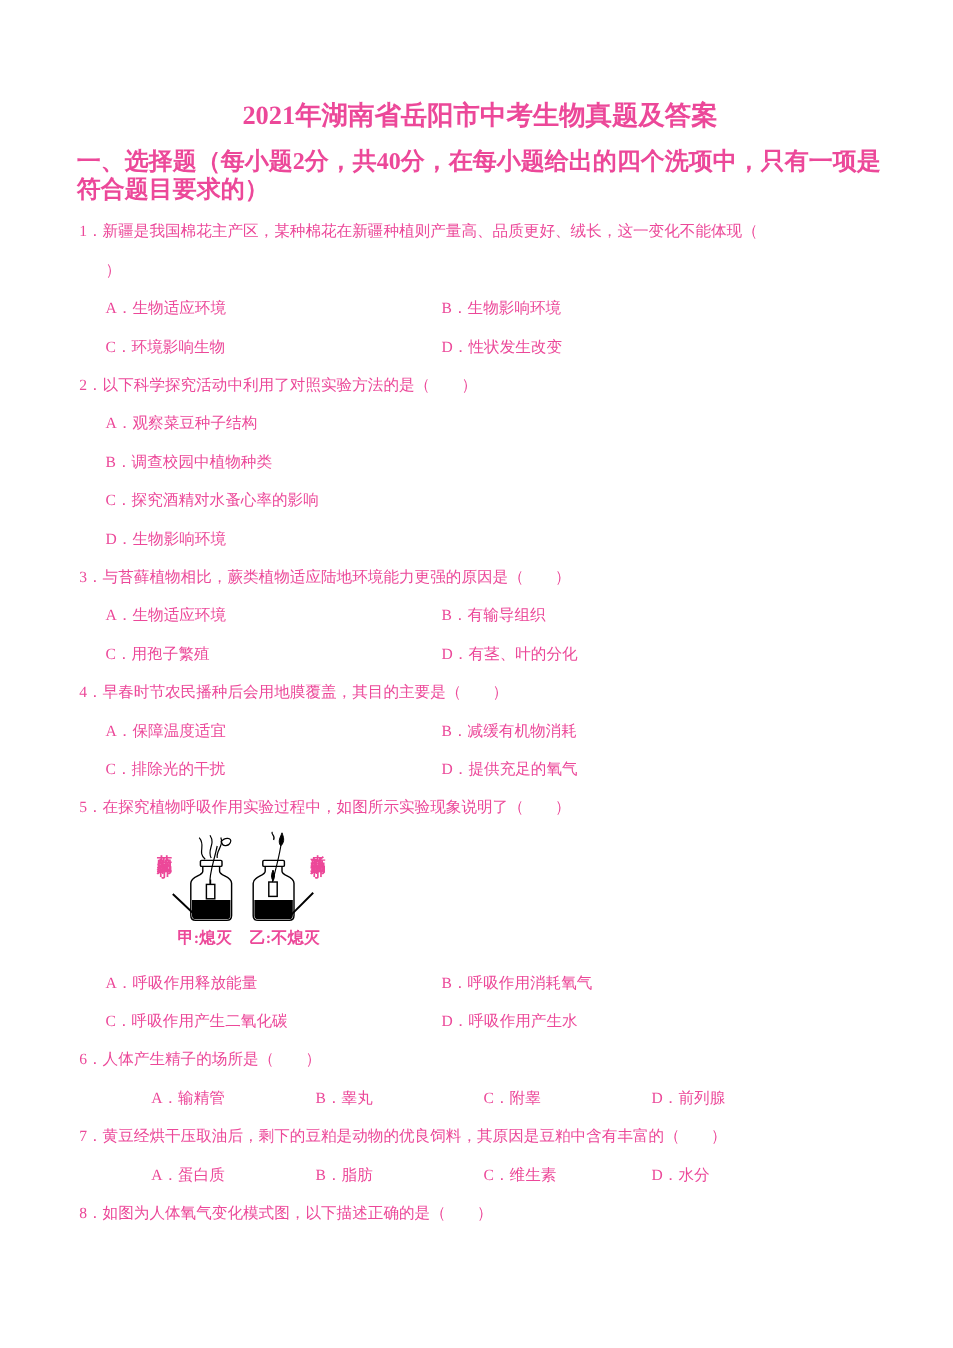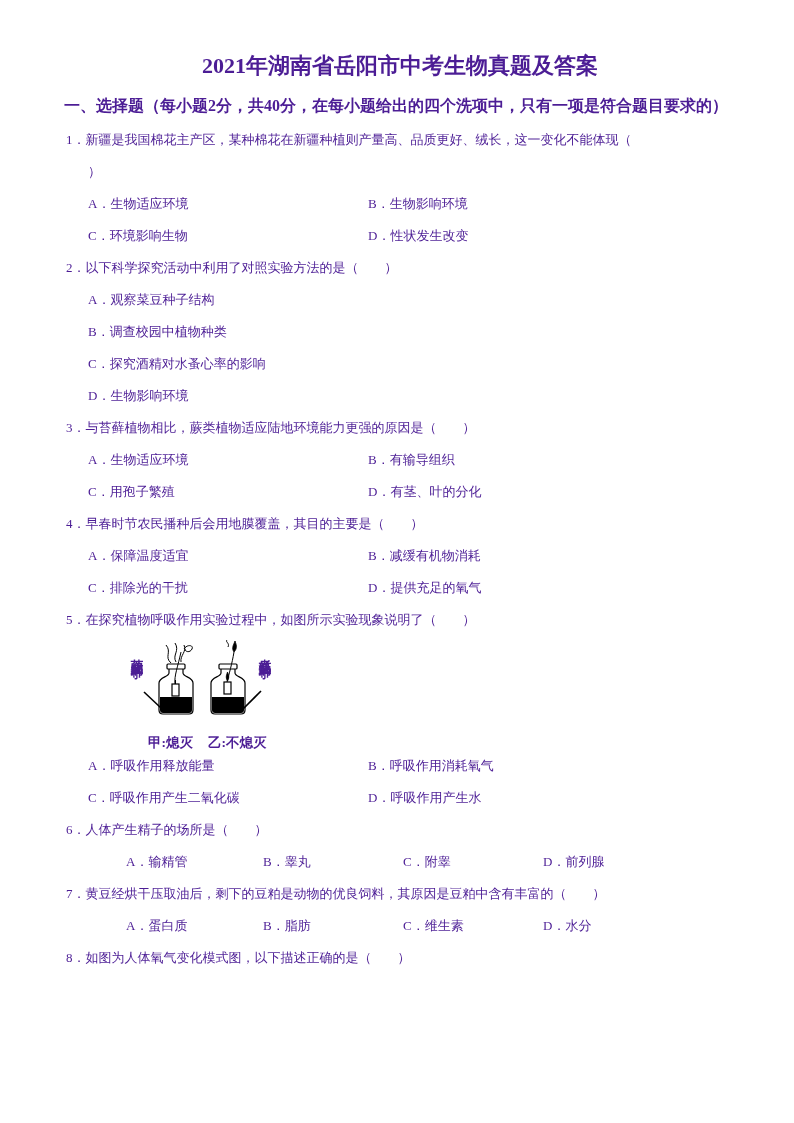--- a/index.html
+++ b/index.html
@@ -1,33 +1,33 @@
 <!DOCTYPE html>
 <html><head>
 <meta charset="utf-8">
 <style>
   html,body { margin:0; padding:0; background:#ffffff; }
   .page {
     position:relative;
     width:794px; height:1123px;
     box-sizing:border-box;
     background:#ffffff;
-    color:#4c1d95;
-    padding:51px 58px 0 64px;
+    color:#ec4899;
+    padding:81px 58px 0 64px;
     overflow:hidden;
     font-family:"Liberation Serif","DejaVu Serif",serif;
   }
   .title {
     margin:0 0 13px 0;
     font-size:22px; line-height:30px;
     font-weight:bold; text-align:center;
   }
   .section {
     margin:0 0 7px 0;
-    font-size:16px; line-height:23px;
+    font-size:20px; line-height:23px;
     font-weight:bold;
   }
   .line { margin:0; font-size:13px; line-height:32px; white-space:nowrap; }
   .qline { padding-left:2px; }
   .indent { padding-left:24px; }
   .two-col .c1 { display:inline-block; width:280px; }
   .four-col .w1 { display:inline-block; width:137px;margin-left:38px; }
   .four-col .w2 { display:inline-block; width:140px; }
   .four-col .w3 { display:inline-block; width:140px; }
 
@@ -40,21 +40,21 @@
   .figure svg { position:absolute; left:0; top:0; }
   .v-label {
     position:absolute; top:9px;
     writing-mode:vertical-rl; text-orientation:upright;
     font-size:12.5px; font-weight:bold; letter-spacing:2px;
     line-height:14px;
   }
   .v-label.left  { left:2px; }
   .v-label.right { left:130px; }
   .caption {
-    position:absolute; top:94px;
+    position:absolute; top:80px;
     font-size:13.5px; font-weight:bold; white-space:nowrap;
   }
   .caption.a { left:20px; }
   .caption.b { left:80px; }
 </style>
 </head>
 <body>
 
 <div class="page">
 

